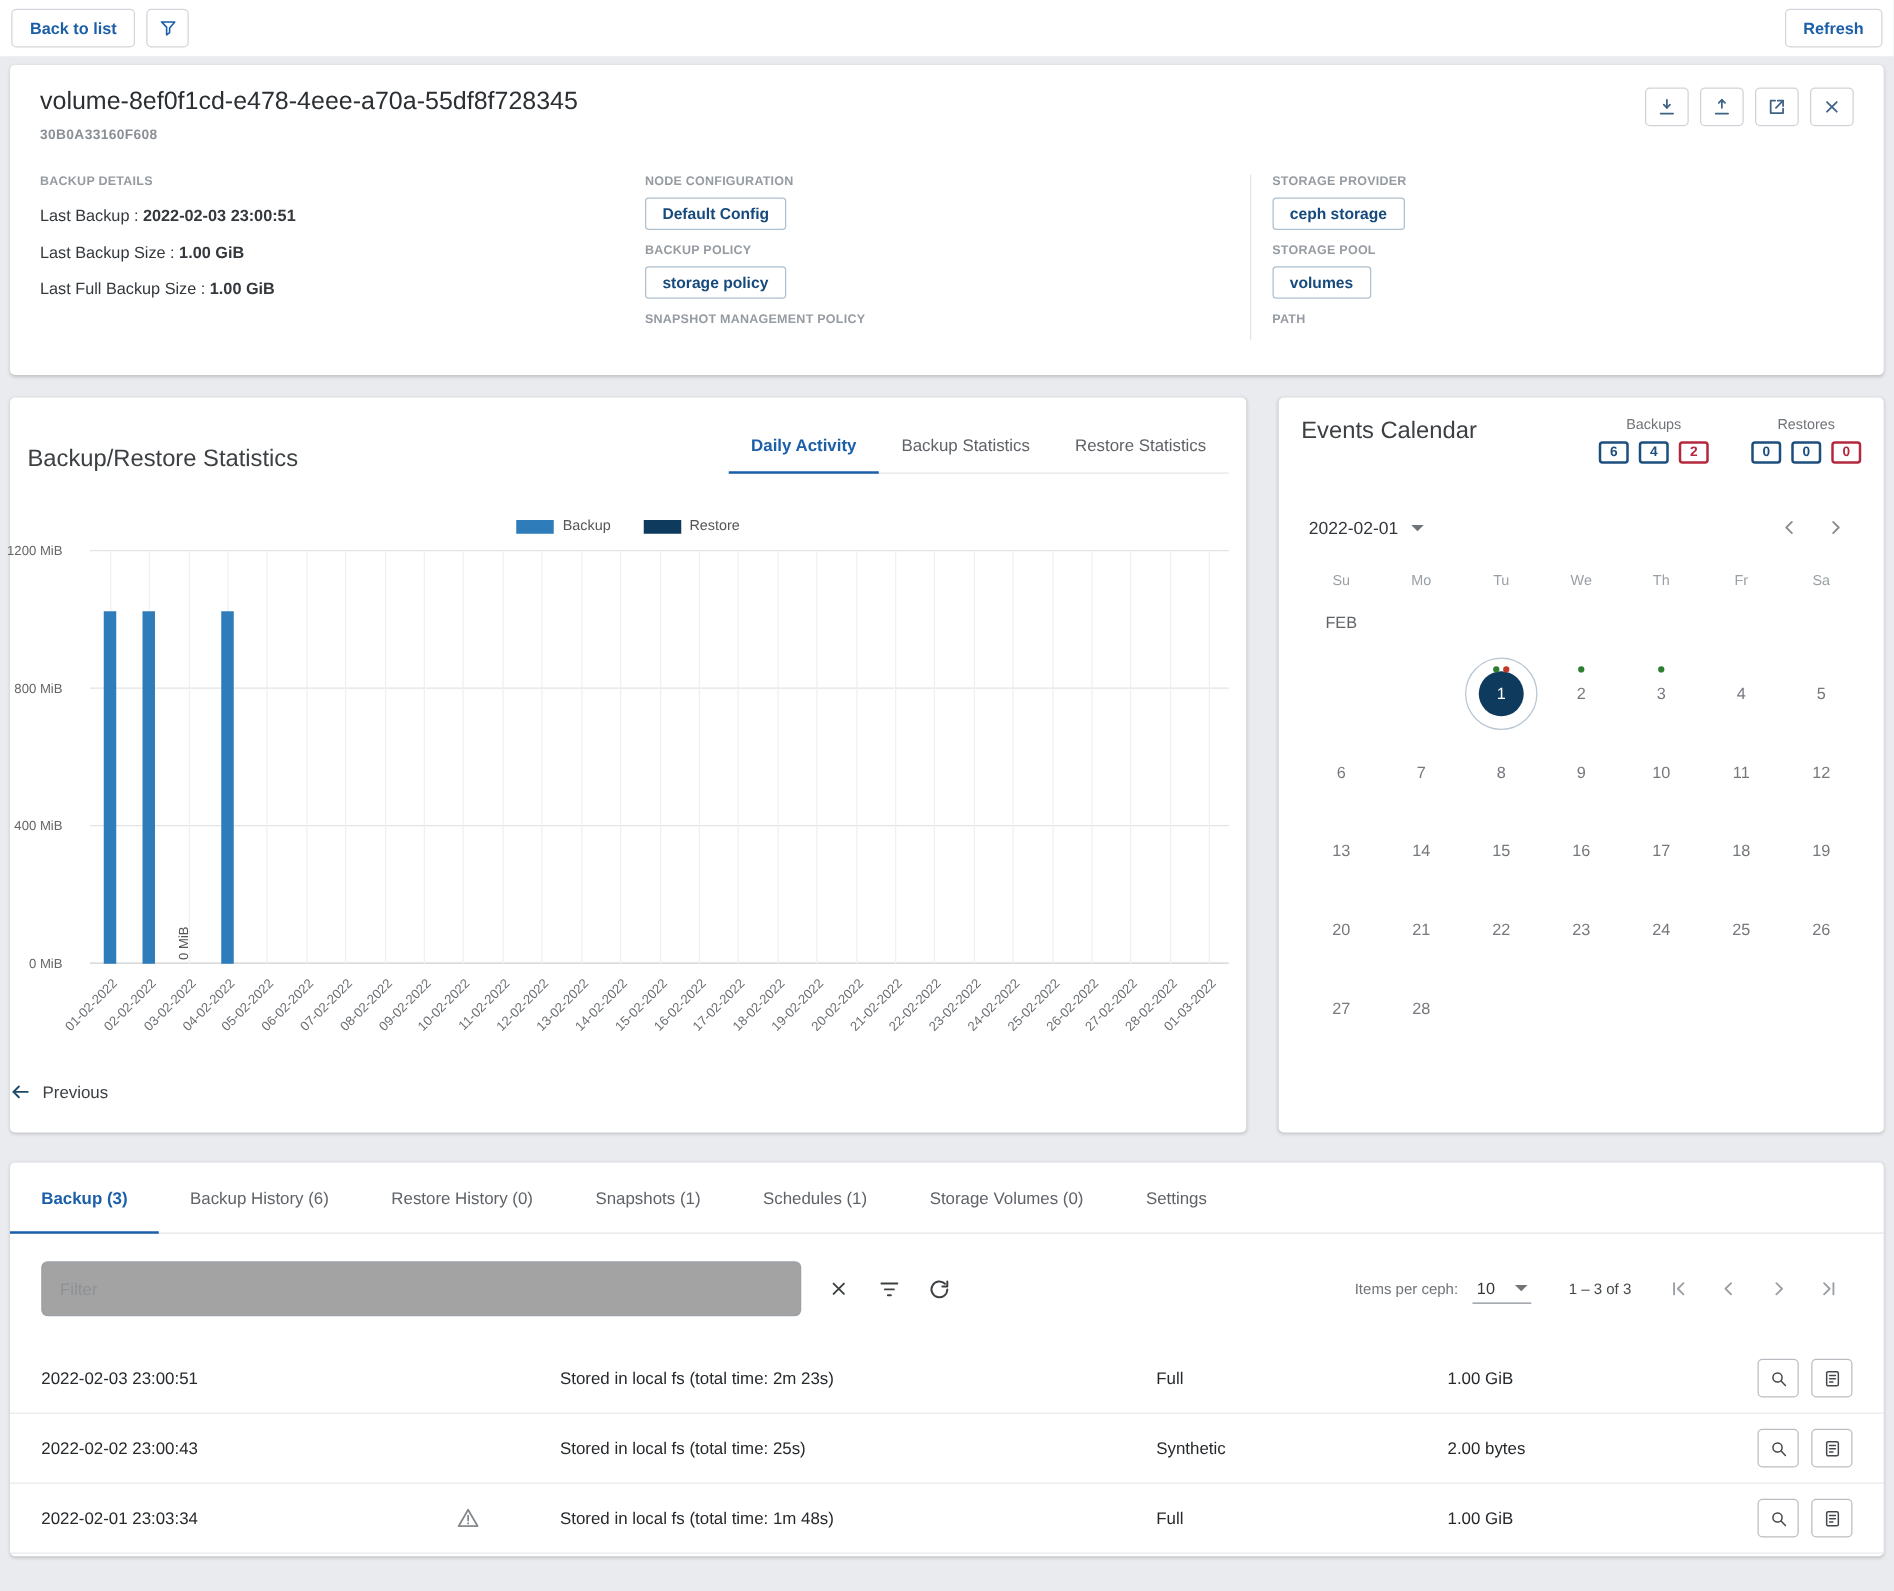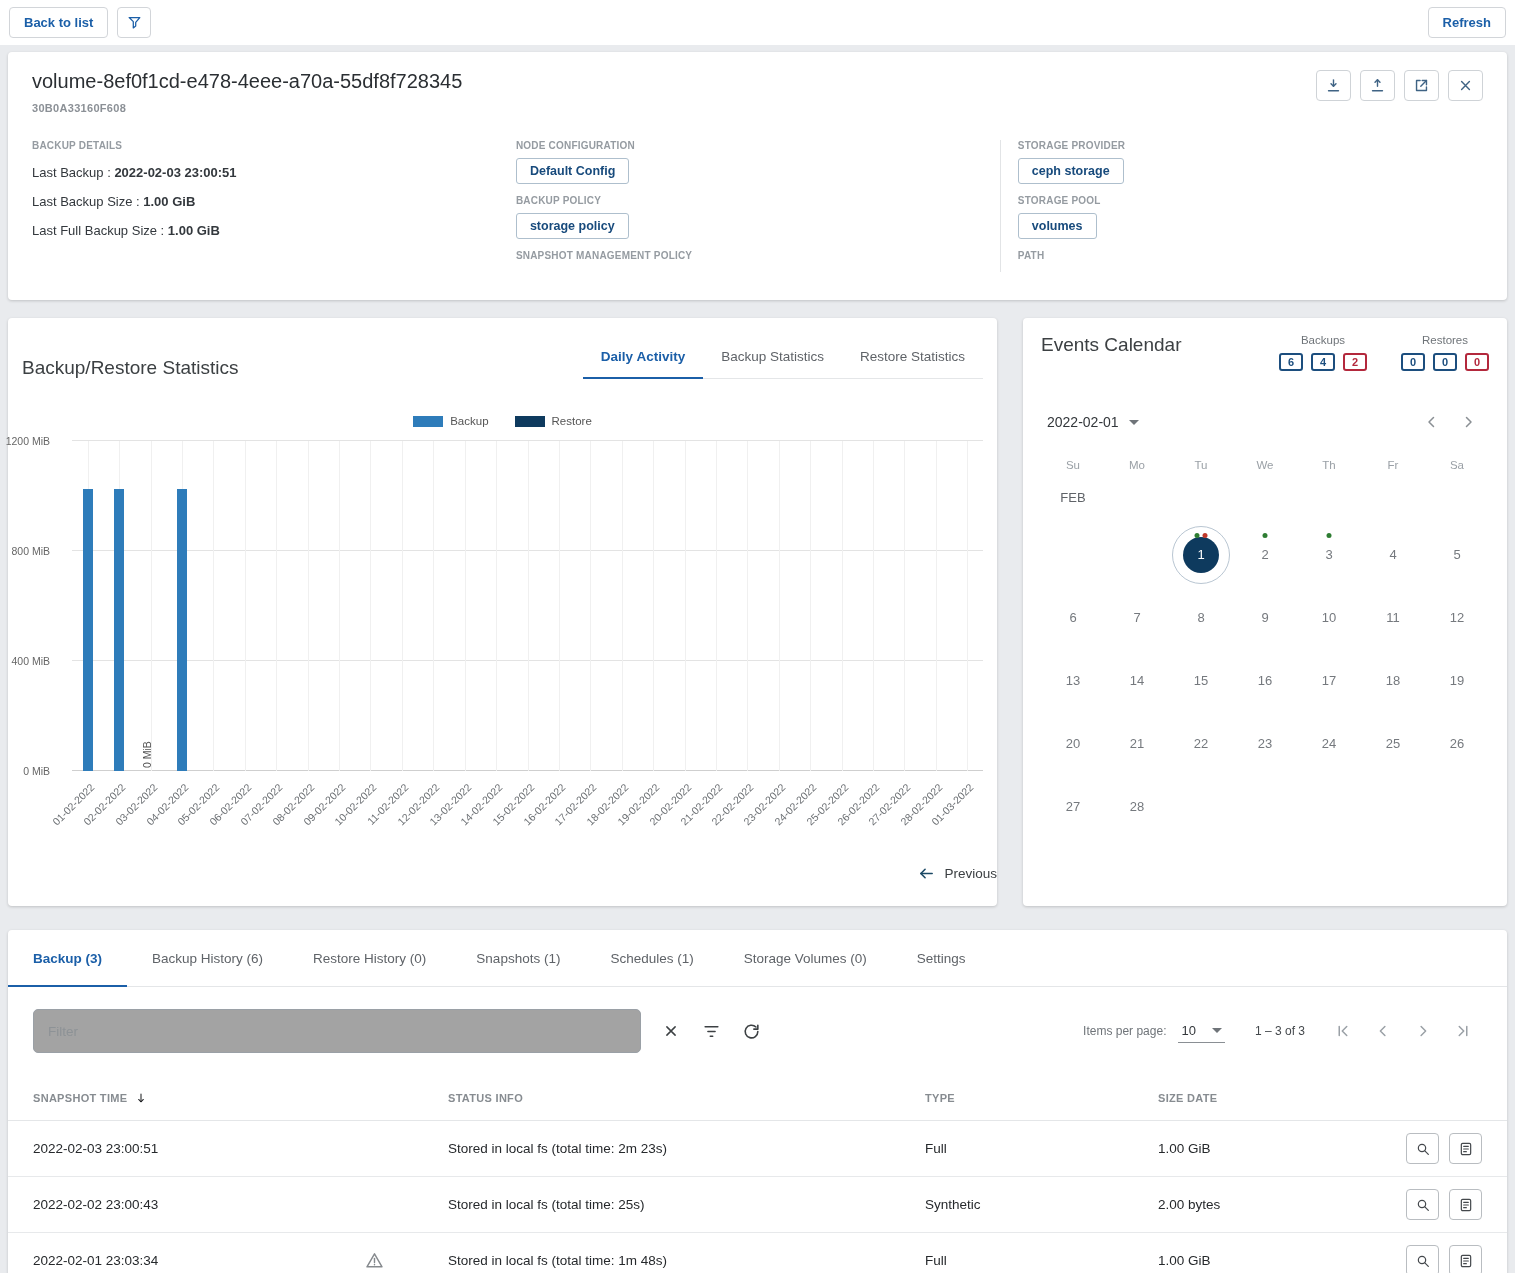--- a/index.html
+++ b/index.html
@@ -76,21 +76,21 @@
   .plot { position:relative; height:330px; }
   .hgrid { position:absolute; left:0; right:0; height:1px; background:#e3e3e3; }
   .hgrid.base { background:#cfcfcf; }
   .vgrid { position:absolute; top:0; bottom:0; width:1px; background:#f0f0f0; }
   .bar { position:absolute; bottom:0; width:10px; }
   .zero-lab { position:absolute; bottom:3px; font-size:10.5px; color:#555; white-space:nowrap;
     transform:rotate(-90deg); transform-origin:0 100%; }
   .xlabels { position:relative; height:84px; }
   .xlab { position:absolute; top:10px; width:84px; text-align:right; font-size:10.5px; color:#6b6f73;
     transform:rotate(-45deg); transform-origin:100% 0; white-space:nowrap; }
-  .prev-row { display:flex; align-items:center; justify-content:flex-end; gap:9px; padding:10px 0 24px;
+  .prev-row { display:flex; align-items:center; justify-content:flex-start; gap:9px; padding:10px 0 24px;
     color:#3c4043; font-size:13.5px; cursor:pointer; }
   .prev-row .arrow { color:#1b4965; }
 
   
   .calendar-card { padding:16px 18px; }
   .cal-head { display:flex; justify-content:space-between; align-items:flex-start; }
   .counters { display:flex; gap:34px; margin-top:0; }
   .counter-group { text-align:center; }
   .cg-label { font-size:11.5px; color:#6f7479; margin-bottom:7px; }
   .cg-badges { display:flex; gap:8px; justify-content:center; }
@@ -585,21 +585,21 @@
       <span>
           <svg width="19" height="19" viewBox="0 0 24 24" fill="none" stroke="currentColor" stroke-width="2" stroke-linecap="round" stroke-linejoin="round">
             <path d="M20 12a8 8 0 1 1-2.35-5.65"></path>
             <path d="M20 4v5h-5"></path>
           </svg>
         </span>
     </button>
 
     <div class="fr-spacer"></div>
 
-    <span class="ipp-label">Items per page:</span>
+    <span class="ipp-label">Items per ceph:</span>
     <button class="page-size">
       <span>10</span>
       <span class="caret"></span>
     </button>
     <span class="range-label">1 – 3 of 3</span>
 
     <div class="pager">
       <button>
           <span>
             <svg width="18" height="18" viewBox="0 0 24 24" fill="none" stroke="currentColor" stroke-width="2" stroke-linecap="round" stroke-linejoin="round">
@@ -627,34 +627,20 @@
             <svg width="18" height="18" viewBox="0 0 24 24" fill="none" stroke="currentColor" stroke-width="2" stroke-linecap="round" stroke-linejoin="round">
               <path d="M17 6v12"></path>
               <path d="m7 6 6 6-6 6"></path>
             </svg>
           </span>
         </button>
     </div>
   </div>
 
   <div class="tbl">
-    <div class="tr thead" id="table-head">
-        <div class="th time-cell">
-          <span>SNAPSHOT TIME</span>
-          <span class="svgicon sort-icon">
-            <svg width="14" height="14" viewBox="0 0 24 24" fill="none" stroke="currentColor" stroke-width="1.8" stroke-linecap="round" stroke-linejoin="round">
-              <path d="M12 5v13"></path>
-              <path d="m8 14.5 4 4 4-4"></path>
-            </svg>
-          </span>
-        </div>
-        <div class="th">STATUS INFO</div>
-        <div class="th">TYPE</div>
-        <div class="th">SIZE DATE</div>
-      </div>
     <div id="table-body">
         <div class="tr trow">
           <div class="td time-cell">
             <span>2022-02-03 23:00:51</span>
           </div>
           <div class="td">Stored in local fs (total time: 2m 23s)</div>
           <div class="td">Full</div>
           <div class="td">1.00 GiB</div>
           <div class="td actions">
             <button class="row-btn">

